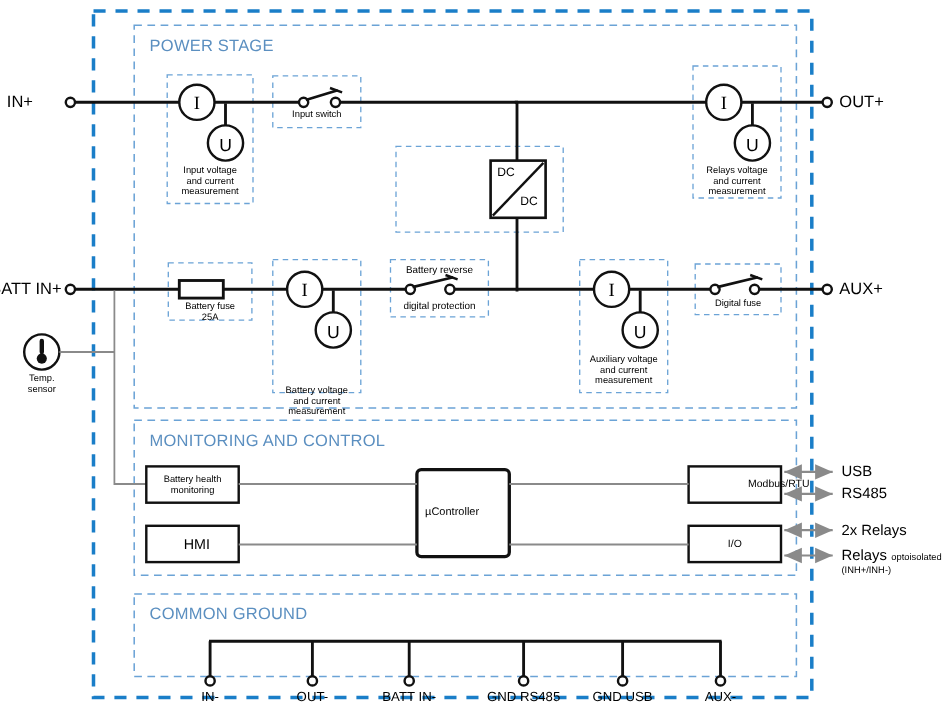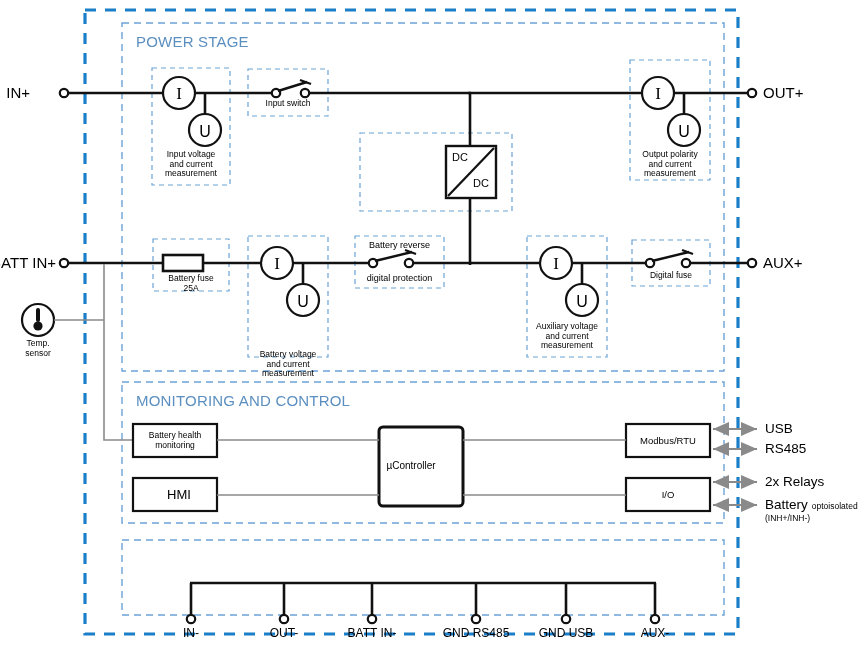--- a/index.html
+++ b/index.html
@@ -146,39 +146,40 @@
     <text x="658" y="99" text-anchor="middle" font-family="Liberation Serif, serif" font-size="17">I</text>
     <text x="684" y="137" text-anchor="middle" font-family="Liberation Sans, sans-serif" font-size="16">U</text>
     <text x="277" y="269" text-anchor="middle" font-family="Liberation Serif, serif" font-size="17">I</text>
     <text x="303" y="307" text-anchor="middle" font-family="Liberation Sans, sans-serif" font-size="16">U</text>
     <text x="556" y="269" text-anchor="middle" font-family="Liberation Serif, serif" font-size="17">I</text>
     <text x="582" y="307" text-anchor="middle" font-family="Liberation Sans, sans-serif" font-size="16">U</text>
   </svg>
 
   <div class="section-title" style="left:136px;top:33px;">POWER STAGE</div>
   <div class="section-title" style="left:136px;top:392px;">MONITORING AND CONTROL</div>
+  <div class="section-title" style="left:136px;top:550px;">COMMON GROUND</div>
 
   <div class="term" style="left:30px;top:84px;transform:translateX(-100%);">IN+</div>
   <div class="term" style="left:763px;top:84px;">OUT+</div>
   <div class="term" style="left:56px;top:254px;transform:translateX(-100%);">BATT IN+</div>
   <div class="term" style="left:763px;top:254px;">AUX+</div>
 
   <div class="blk-lbl" style="left:152px;top:150px;width:78px;">
     <div>Input voltage</div>
     <div>and current</div>
     <div>measurement</div>
   </div>
 
   <div class="blk-lbl" style="left:248px;top:99px;width:80px;">Input switch</div>
 
   <div class="lbl" style="left:452px;top:151px;font-size:11px;">DC</div>
   <div class="lbl" style="left:473px;top:177px;font-size:11px;">DC</div>
 
   <div class="blk-lbl" style="left:630px;top:150px;width:80px;">
-    <div>Output polarity</div>
+    <div>Relays voltage</div>
     <div>and current</div>
     <div>measurement</div>
   </div>
 
   <div class="blk-lbl" style="left:153px;top:274px;width:76px;">
     <div>Battery fuse</div>
     <div>25A</div>
   </div>
 
   <div class="blk-lbl" style="left:248px;top:322px;width:80px;margin-top:28px;">
@@ -202,28 +203,28 @@
     <div>Temp.</div>
     <div>sensor</div>
   </div>
 
   <div class="blk-lbl" style="left:133px;top:431px;width:84px;">
     <div>Battery health</div>
     <div>monitoring</div>
   </div>
   <div class="blk-lbl" style="left:133px;top:490px;width:92px;font-size:13px;">HMI</div>
   <div class="blk-lbl" style="left:379px;top:461px;width:64px;font-size:10px;">µController</div>
-  <div class="blk-lbl" style="left:626px;top:436px;width:84px;font-size:9.5px;">Modbus/RTU</div>
+  <div class="blk-lbl" style="left:626px;top:436px;width:84px;font-size:9.5px;padding-left:40px;">Modbus/RTU</div>
   <div class="blk-lbl" style="left:626px;top:490px;width:84px;font-size:9.5px;">I/O</div>
 
   <div class="iolbl" style="left:765px;top:421px;">USB</div>
   <div class="iolbl" style="left:765px;top:441px;">RS485</div>
   <div class="iolbl" style="left:765px;top:474px;">2x Relays</div>
   <div class="iolbl" style="left:765px;top:497px;">
-    <span>Battery</span><span class="iosub" style="margin-left:4px;">optoisolated</span>
+    <span>Relays</span><span class="iosub" style="margin-left:4px;">optoisolated</span>
   </div>
   <div class="ioparen" style="left:765px;top:513px;">(INH+/INH-)</div>
 
   <div class="gndlbl" style="left:151px;top:626px;width:80px;">IN-</div>
   <div class="gndlbl" style="left:244px;top:626px;width:80px;">OUT-</div>
   <div class="gndlbl" style="left:322px;top:626px;width:100px;">BATT IN-</div>
   <div class="gndlbl" style="left:416px;top:626px;width:120px;">GND RS485</div>
   <div class="gndlbl" style="left:516px;top:626px;width:100px;">GND USB</div>
   <div class="gndlbl" style="left:615px;top:626px;width:80px;">AUX-</div>
 

